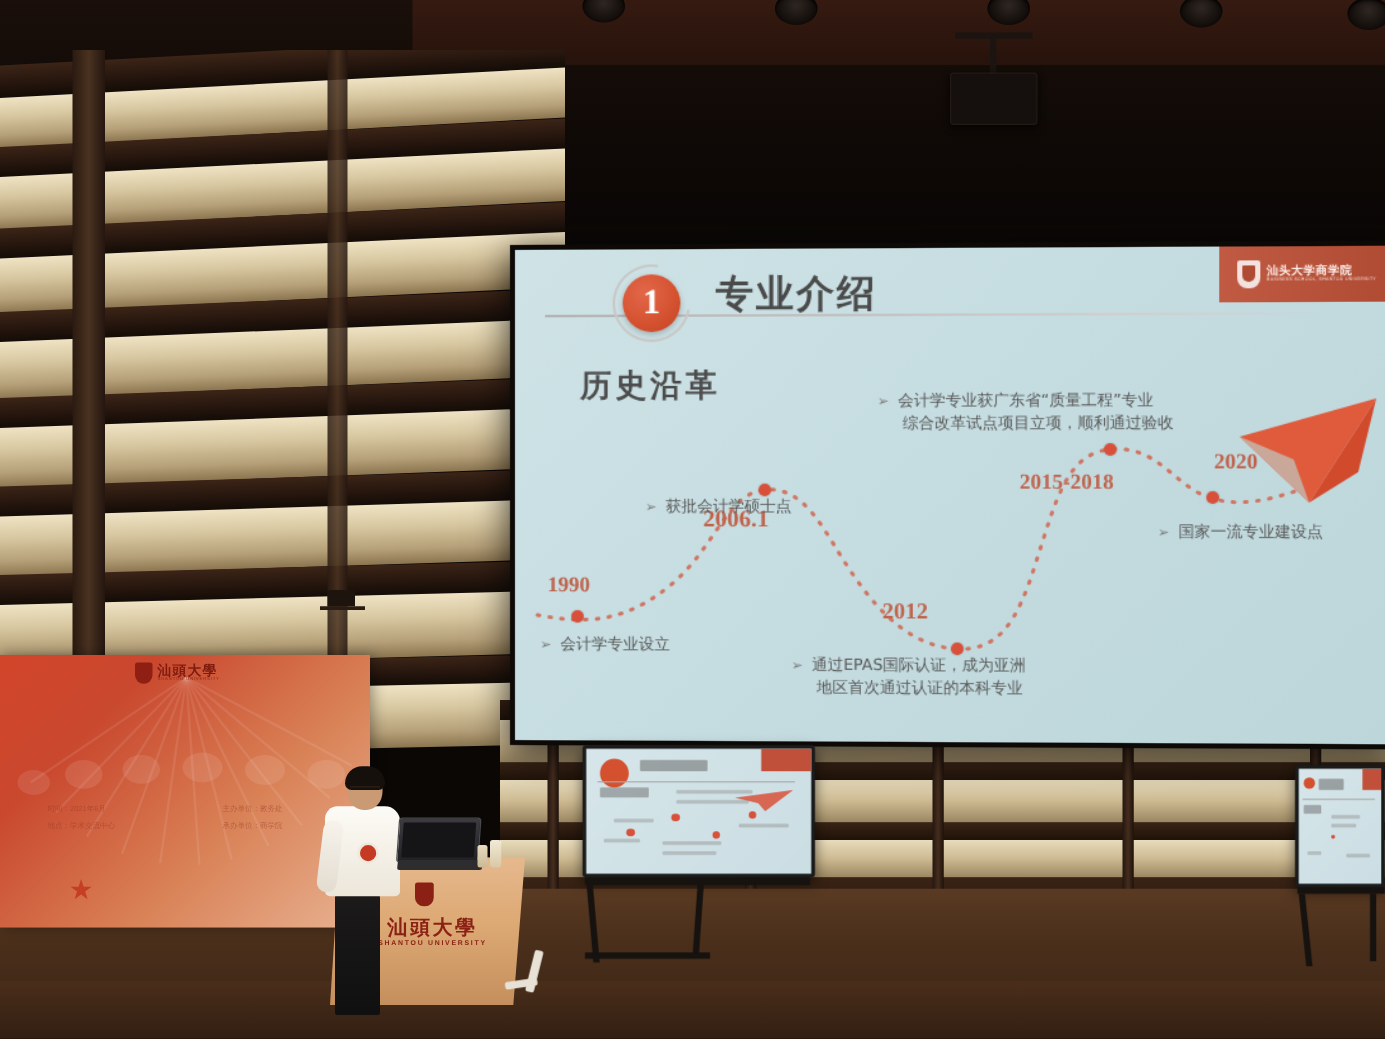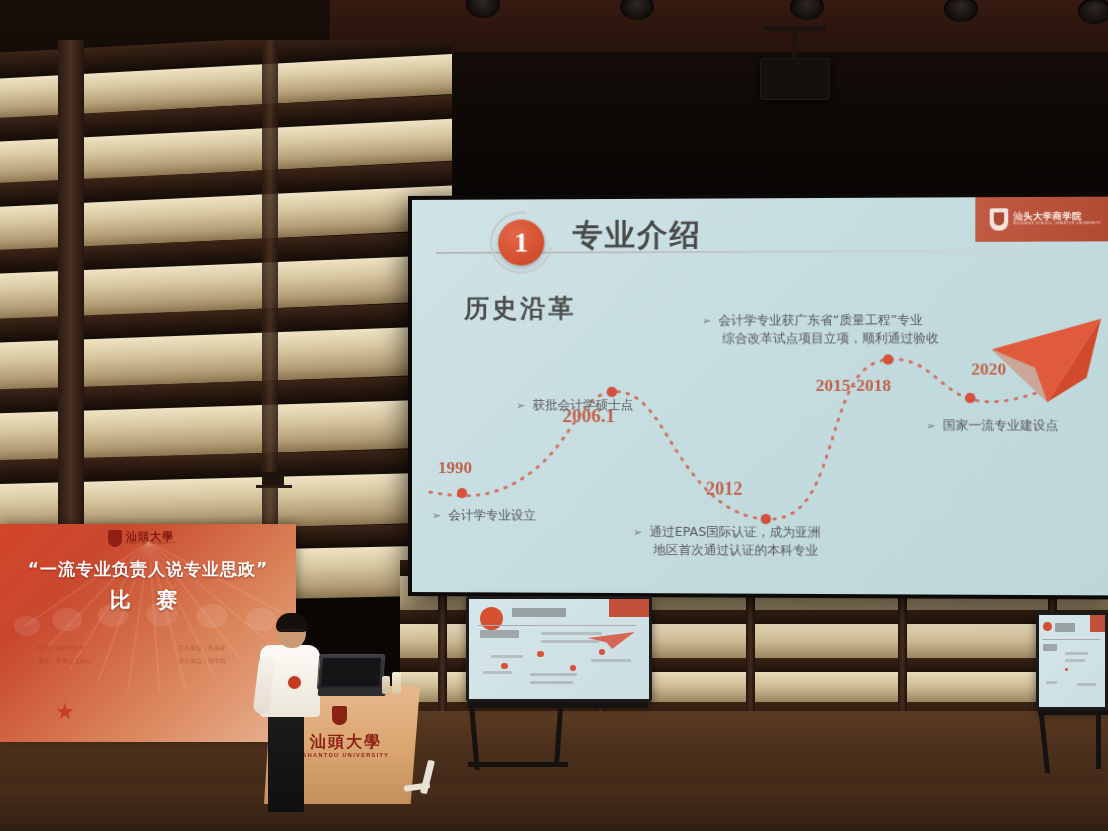--- a/index.html
+++ b/index.html
@@ -340,22 +340,20 @@
     <div class="lantern" style="left:246px;top:84px;width:30px;height:23px;"></div>
 
     <div class="b-logo">
       <div class="b-crest"></div>
       <div class="logo-txt">
         <span class="b-logo-cn">汕頭大學</span>
         <span class="b-logo-en">SHANTOU UNIVERSITY</span>
       </div>
     </div>
 
-    <div class="b-title">“一流专业负责人说专业思政”</div>
-    <div class="b-sub">比 赛</div>
     <div class="b-meta" style="white-space:pre-line;">时间：2021年6月
 地点：学术交流中心</div>
     <div class="b-meta2" style="white-space:pre-line;">主办单位：教务处
 承办单位：商学院</div>
     <div class="b-star">★</div>
   </div>
 
   <div class="podium"></div>
   <div class="podium-crest"></div>
   <div class="podium-cn">汕頭大學</div>

